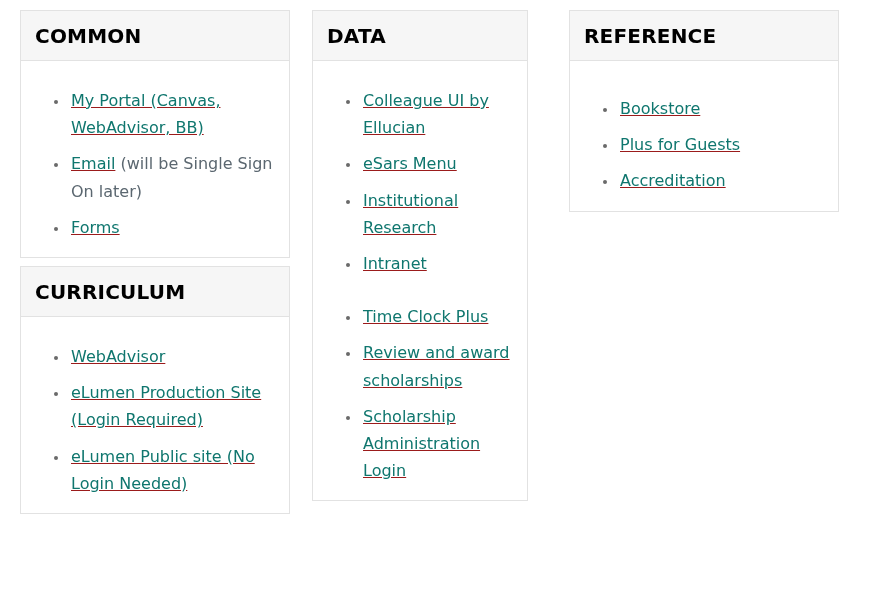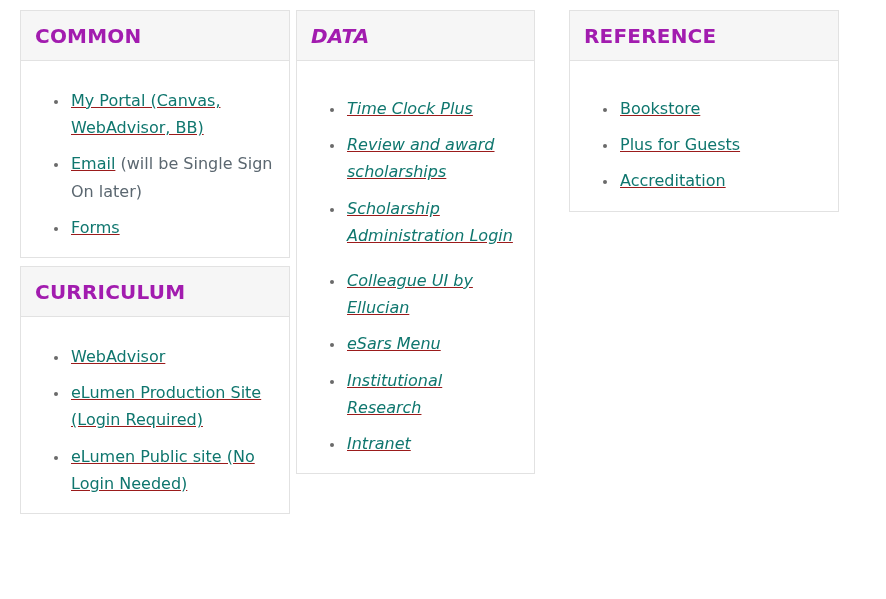--- a/index.html
+++ b/index.html
@@ -21,38 +21,38 @@
     left: 0;
     top: 0;
     width: 886px;
     height: 599px;
   }
   .column {
     position: absolute;
     top: 10px;
   }
   .col-1 { left: 20px;  width: 270px; }
-  .col-2 { left: 296px; width: 239px; font-style: italic; }
+  .col-2 { left: 312px; width: 216px; }
   .col-3 { left: 569px; width: 270px; }
 
   
   .panel {
     background: #ffffff;
     border: 1px solid #e2e2e2;
     box-sizing: border-box;
     margin-bottom: 8px;
   }
   .panel-header {
     background: #f6f6f6;
     border-bottom: 1px solid #e2e2e2;
     padding: 14px 14px 13px 14px;
   }
   .panel-title {
     margin: 0;
-    color: #a21caf;
+    color: #000000;
     font-size: 20px;
     font-weight: 700;
     letter-spacing: 0.2px;
     line-height: 1.1;
     text-transform: uppercase;
     font-family: "DejaVu Sans", sans-serif;
   }
   .panel-body {
     padding: 8px 14px 16px 14px;
   }
@@ -142,45 +142,45 @@
 
   </div>
 
   <div class="column col-2">
 
     <section class="panel">
       <div class="panel-header">
         <h2 class="panel-title">DATA</h2>
       </div>
       <div class="panel-body">
+        <ul class="link-list">
+          <li>
+            <a class="link" href="#">Colleague UI by Ellucian</a>
+          </li>
+          <li>
+            <a class="link" href="#">eSars Menu</a>
+          </li>
+          <li>
+            <a class="link" href="#">Institutional Research</a>
+          </li>
+          <li>
+            <a class="link" href="#">Intranet</a>
+          </li>
+        </ul>
         <ul class="link-list group-follow">
           <li>
             <a class="link" href="#">Time Clock Plus</a>
           </li>
           <li>
             <a class="link" href="#">Review and award scholarships</a>
           </li>
           <li>
             <a class="link" href="#">Scholarship Administration Login</a>
           </li>
         </ul>
-        <ul class="link-list">
-          <li>
-            <a class="link" href="#">Colleague UI by Ellucian</a>
-          </li>
-          <li>
-            <a class="link" href="#">eSars Menu</a>
-          </li>
-          <li>
-            <a class="link" href="#">Institutional Research</a>
-          </li>
-          <li>
-            <a class="link" href="#">Intranet</a>
-          </li>
-        </ul>
       </div>
     </section>
 
   </div>
 
   <div class="column col-3">
 
     <section class="panel">
       <div class="panel-header">
         <h2 class="panel-title">REFERENCE</h2>

